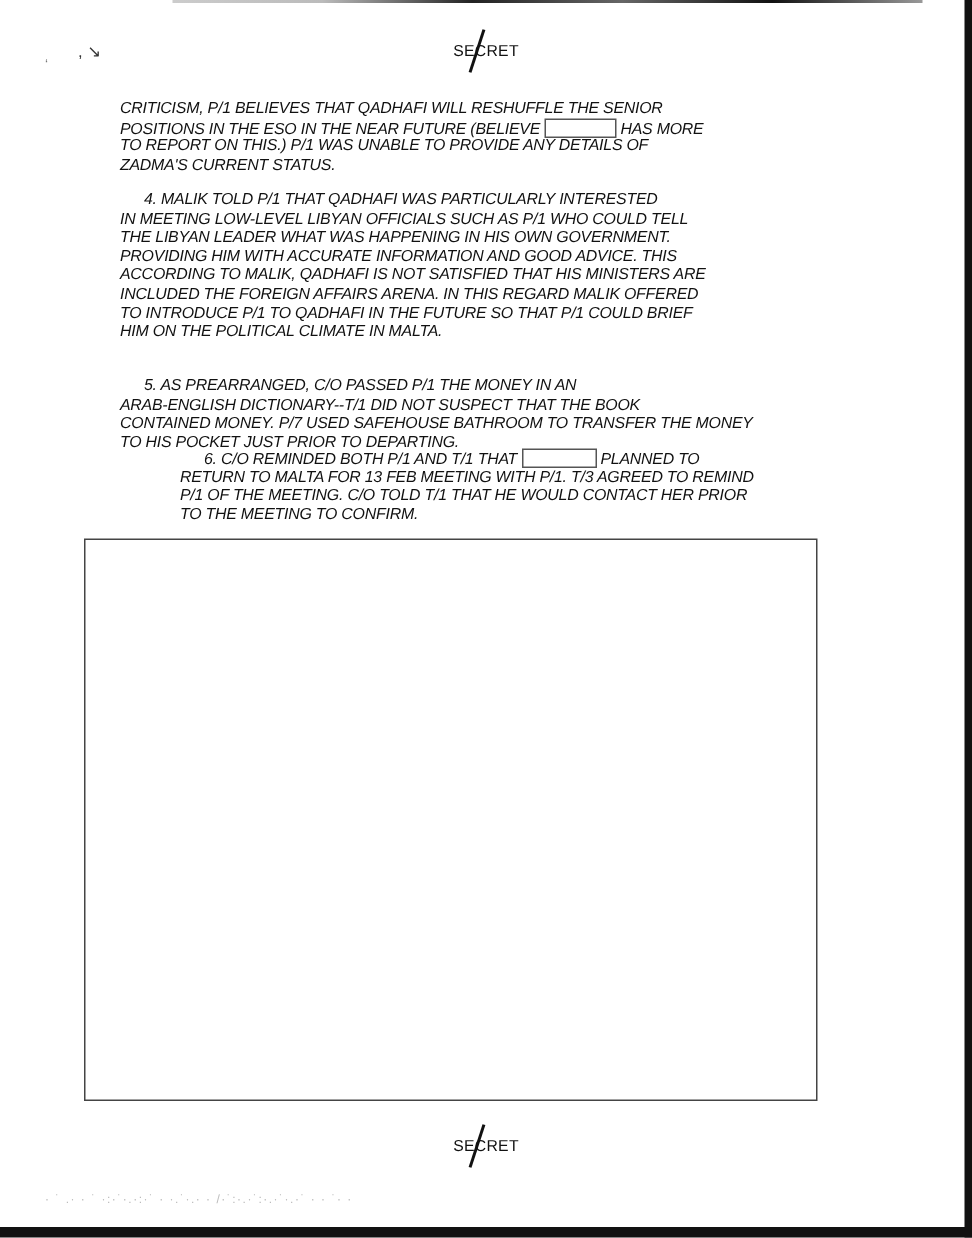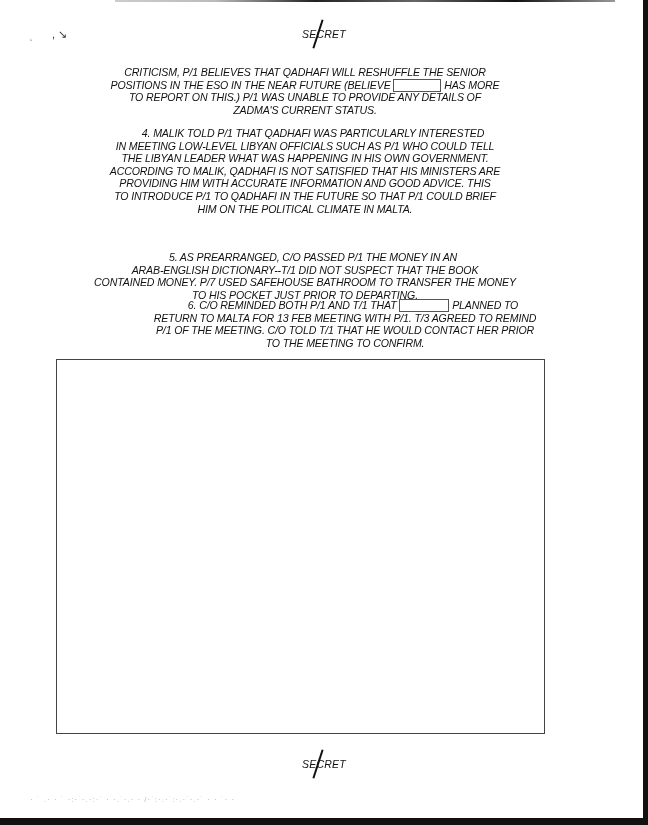--- a/index.html
+++ b/index.html
@@ -9,29 +9,29 @@
     }
     .page { position: absolute; left: 0; top: 0; width: 648px; height: 825px; background: #fff; }
     .edge-right { position: absolute; right: 0; top: 0; width: 5px; height: 825px; background: #111; }
     .edge-bottom { position: absolute; left: 0; bottom: 0; width: 648px; height: 7px; background: #111; }
     .edge-top { position: absolute; left: 115px; top: 0; width: 500px; height: 2px;
       background: linear-gradient(90deg, #ccc 0%, #bbb 20%, #222 40%, #666 60%, #111 80%, #999 100%); }
     .classif {
       position: absolute; left: 0; width: 648px; text-align: center;
       font-size: 10.5px; color: #111; letter-spacing: 0.2px;
     }
-    .classif .wrap { position: relative; display: inline-block; font-style: italic; }
+    .classif .wrap { position: relative; display: inline-block; }
     .classif .slash {
       position: absolute; left: 15px; top: -9px; width: 2px; height: 30px;
       background: #111; transform: rotate(18deg);
     }
     .body-text {
       position: absolute; left: 80px; width: 450px;
       font-style: italic; font-size: 10.6px; line-height: 12.6px;
-      color: #111; letter-spacing: -0.15px; white-space: nowrap; text-align: center;
+      color: #111; letter-spacing: -0.15px; white-space: nowrap;
     }
     .line { display: block; height: 12.6px; }
     .indent { padding-left: 16px; }
     .redact-inline {
       display: inline-block; vertical-align: -3px; height: 13px;
       border: 1px solid #555; background: #fff; box-sizing: border-box;
     }
     .big-redact {
       position: absolute; left: 56px; top: 359px; width: 489px; height: 375px;
       border: 1px solid #444; box-sizing: border-box; background: #fff;
@@ -66,22 +66,23 @@
       <span>HAS MORE</span>
     </span>
     <span class="line">TO REPORT ON THIS.)  P/1 WAS UNABLE TO PROVIDE ANY DETAILS OF</span>
     <span class="line">ZADMA'S CURRENT STATUS.</span>
   </div>
 
   <div class="body-text" style="top:127px;">
     <span class="line indent">4.  MALIK TOLD P/1 THAT QADHAFI WAS PARTICULARLY INTERESTED</span>
     <span class="line">IN MEETING LOW-LEVEL LIBYAN OFFICIALS SUCH AS P/1 WHO COULD TELL</span>
     <span class="line">THE LIBYAN LEADER WHAT WAS HAPPENING IN HIS OWN GOVERNMENT.</span>
+    <span class="line">PROVIDING HIM WITH ACCURATE INFORMATION AND GOOD ADVICE.  THIS</span>
     <span class="line">ACCORDING TO MALIK, QADHAFI IS NOT SATISFIED THAT HIS MINISTERS ARE</span>
-    <span class="line">PROVIDING HIM WITH ACCURATE INFORMATION AND GOOD ADVICE.  THIS</span>
+    <span class="line">INCLUDED THE FOREIGN AFFAIRS ARENA.  IN THIS REGARD MALIK OFFERED</span>
     <span class="line">TO INTRODUCE P/1 TO QADHAFI IN THE FUTURE SO THAT P/1 COULD BRIEF</span>
     <span class="line">HIM ON THE POLITICAL CLIMATE IN MALTA.</span>
   </div>
 
   <div class="body-text" style="top:251px;">
     <span class="line indent">5.  AS PREARRANGED, C/O PASSED P/1 THE MONEY IN AN</span>
     <span class="line">ARAB-ENGLISH DICTIONARY--T/1 DID NOT SUSPECT THAT THE BOOK</span>
     <span class="line">CONTAINED MONEY.  P/7 USED SAFEHOUSE BATHROOM TO TRANSFER THE MONEY</span>
     <span class="line">TO HIS POCKET JUST PRIOR TO DEPARTING.</span>
   </div>

